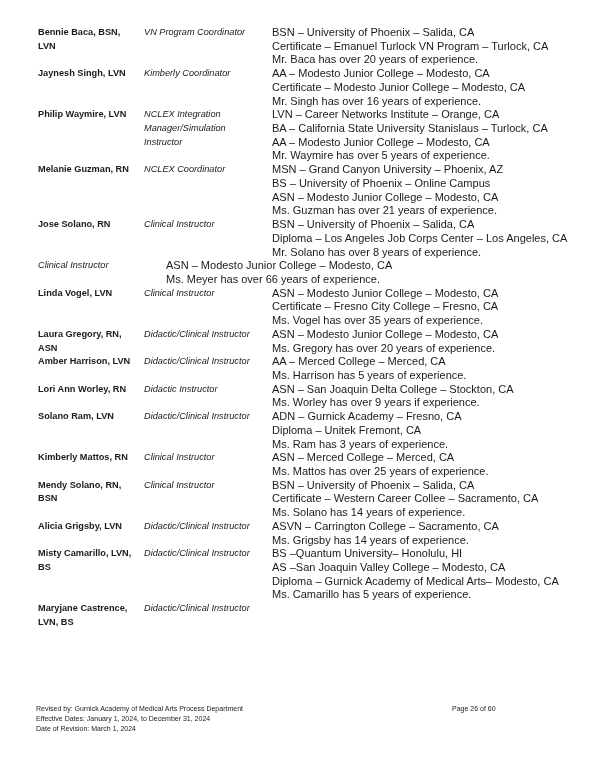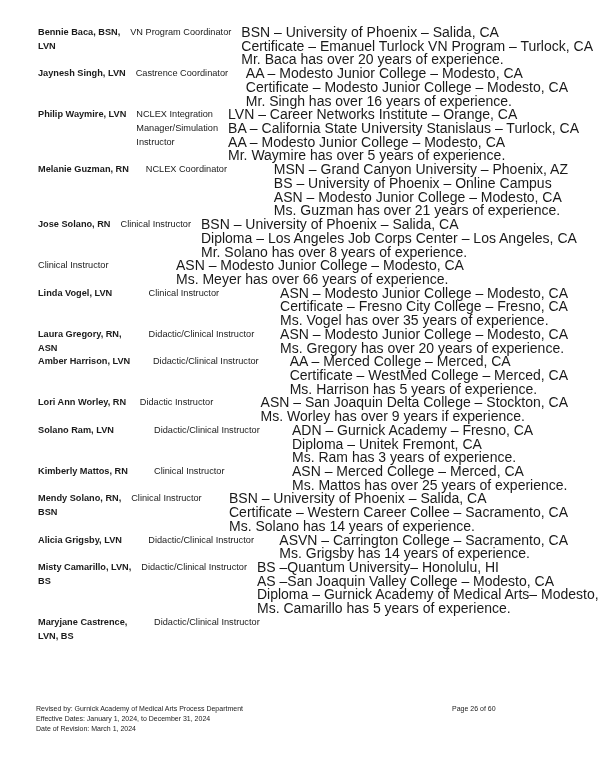--- a/index.html
+++ b/index.html
@@ -1,23 +1,23 @@
 <!DOCTYPE html>
 <html><head>
 <meta charset="utf-8">
 <style>
   html, body { margin:0; padding:0; background:#ffffff; }
   body { width:600px; height:776px; position:relative; overflow:hidden;
          font-family:"Liberation Sans", "DejaVu Sans", sans-serif; color:#1a1a1a; }
   .page { position:absolute; left:0; top:0; width:600px; height:776px; }
   .staff-table { position:absolute; left:38px; top:26px; width:530px; }
-  .row { display:flex;gap:10px; }
+  .row { display:flex; }
   .col-name { width:106px; font-weight:bold; font-size:9.2px; line-height:13.73px; }
-  .col-title { width:128px; font-size:9.2px; line-height:13.73px; }
-  .col-edu { flex:1; font-size:14px; line-height:13.73px; }
+  .col-title { width:128px; font-size:9.2px; line-height:13.73px;font-style:italic; }
+  .col-edu { flex:1; font-size:11px; line-height:13.73px; }
   .line { display:block; white-space:nowrap; height:13.73px; }
   .footer { position:absolute; left:36px; top:704px; font-size:7px; line-height:10px; color:#222; }
   .footer .line { height:10px; }
   .page-num { position:absolute; left:452px; top:704px; font-size:7px; line-height:10px; color:#222; }
 </style>
 </head>
 <body>
 
 <div class="page">
   <div class="staff-table" id="staff-table">
@@ -33,21 +33,21 @@
           <span class="line">BSN – University of Phoenix – Salida, CA</span>
           <span class="line">Certificate – Emanuel Turlock VN Program – Turlock, CA</span>
           <span class="line">Mr. Baca has over 20 years of experience.</span>
         </div>
       </div>
       <div class="row">
         <div class="col-name">
           <span class="line">Jaynesh Singh, LVN</span>
         </div>
         <div class="col-title">
-          <span class="line">Castrence Coordinator</span>
+          <span class="line">Kimberly Coordinator</span>
         </div>
         <div class="col-edu">
           <span class="line">AA – Modesto Junior College – Modesto, CA</span>
           <span class="line">Certificate – Modesto Junior College – Modesto, CA</span>
           <span class="line">Mr. Singh has over 16 years of experience.</span>
         </div>
       </div>
       <div class="row">
         <div class="col-name">
           <span class="line">Philip Waymire, LVN</span>
@@ -128,21 +128,20 @@
       </div>
       <div class="row">
         <div class="col-name">
           <span class="line">Amber Harrison, LVN</span>
         </div>
         <div class="col-title">
           <span class="line">Didactic/Clinical Instructor</span>
         </div>
         <div class="col-edu">
           <span class="line">AA – Merced College – Merced, CA</span>
-          <span class="line">Certificate – WestMed College – Merced, CA</span>
           <span class="line">Ms. Harrison has 5 years of experience.</span>
         </div>
       </div>
       <div class="row">
         <div class="col-name">
           <span class="line">Lori Ann Worley, RN</span>
         </div>
         <div class="col-title">
           <span class="line">Didactic Instructor</span>
         </div>

